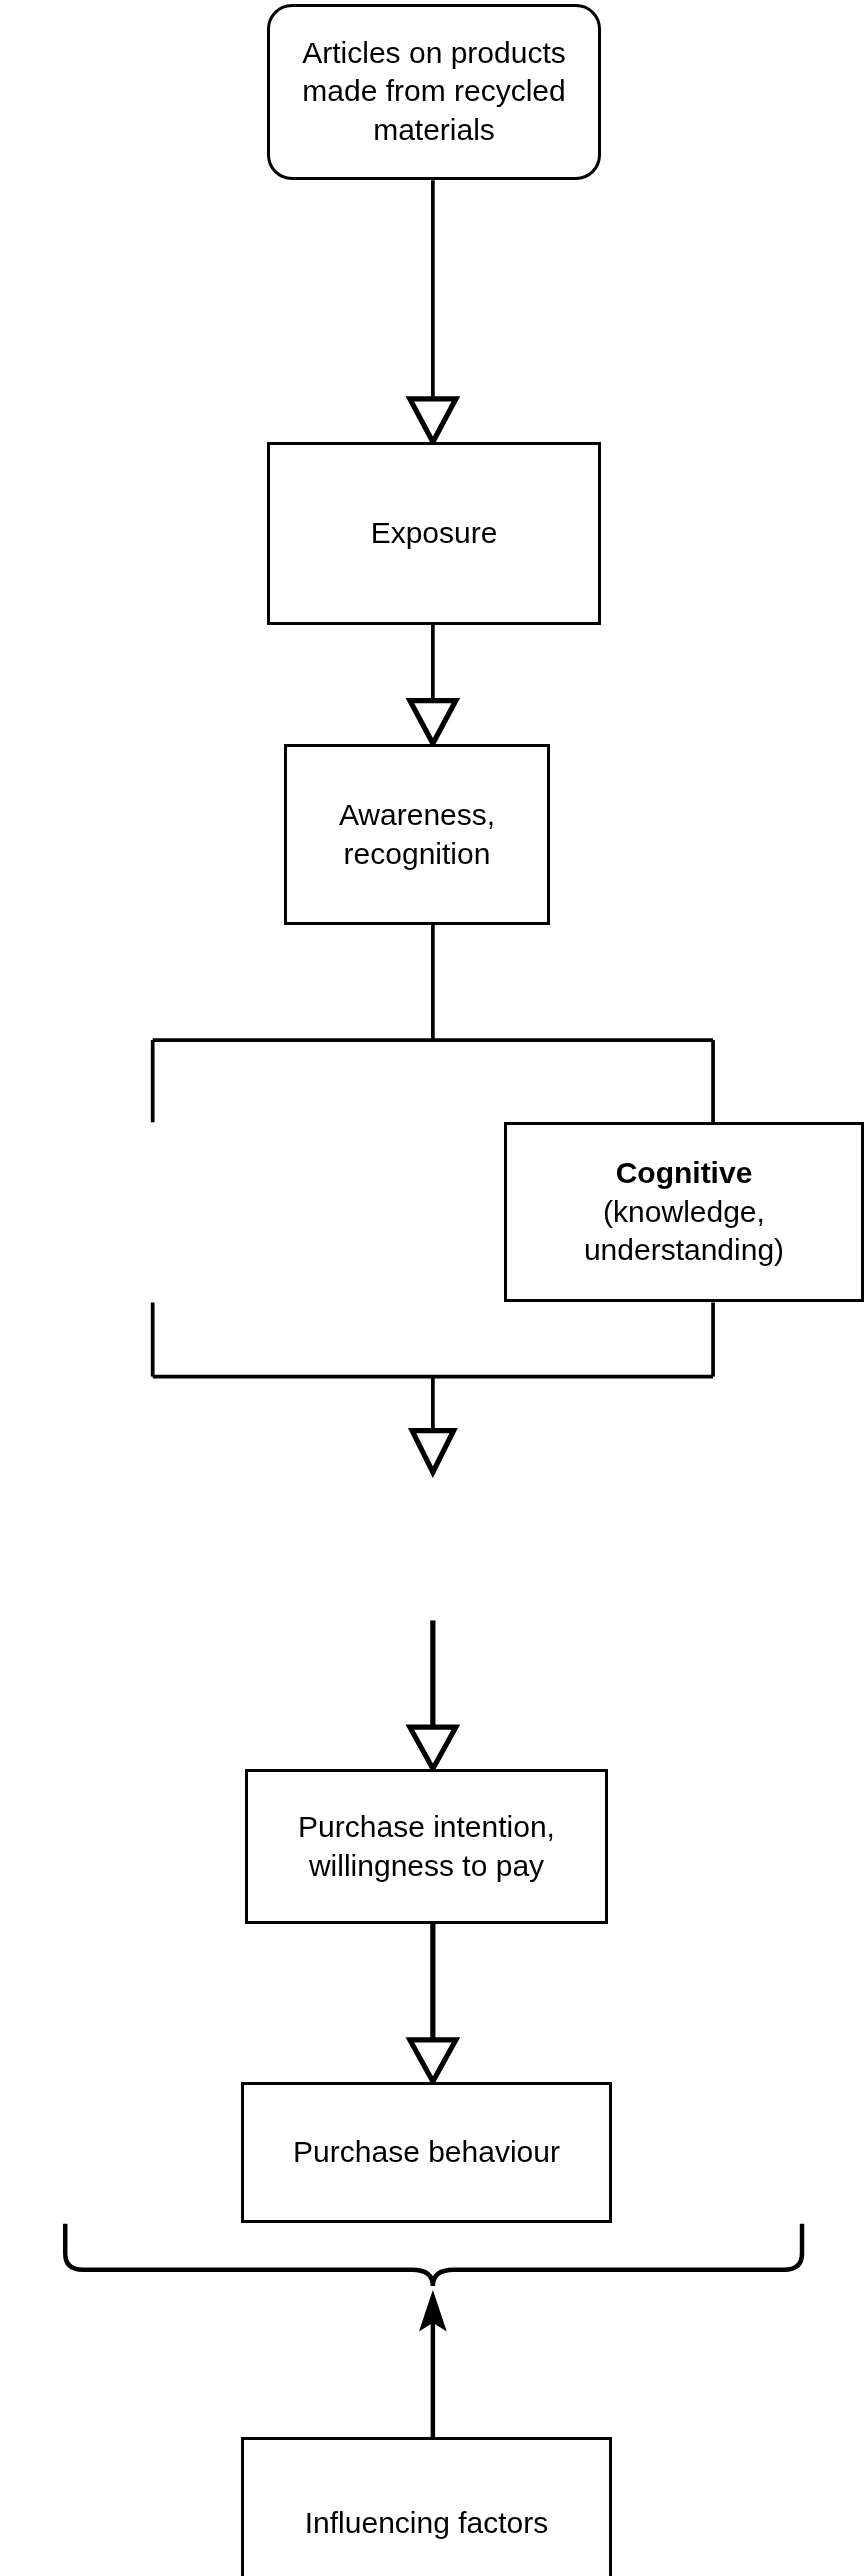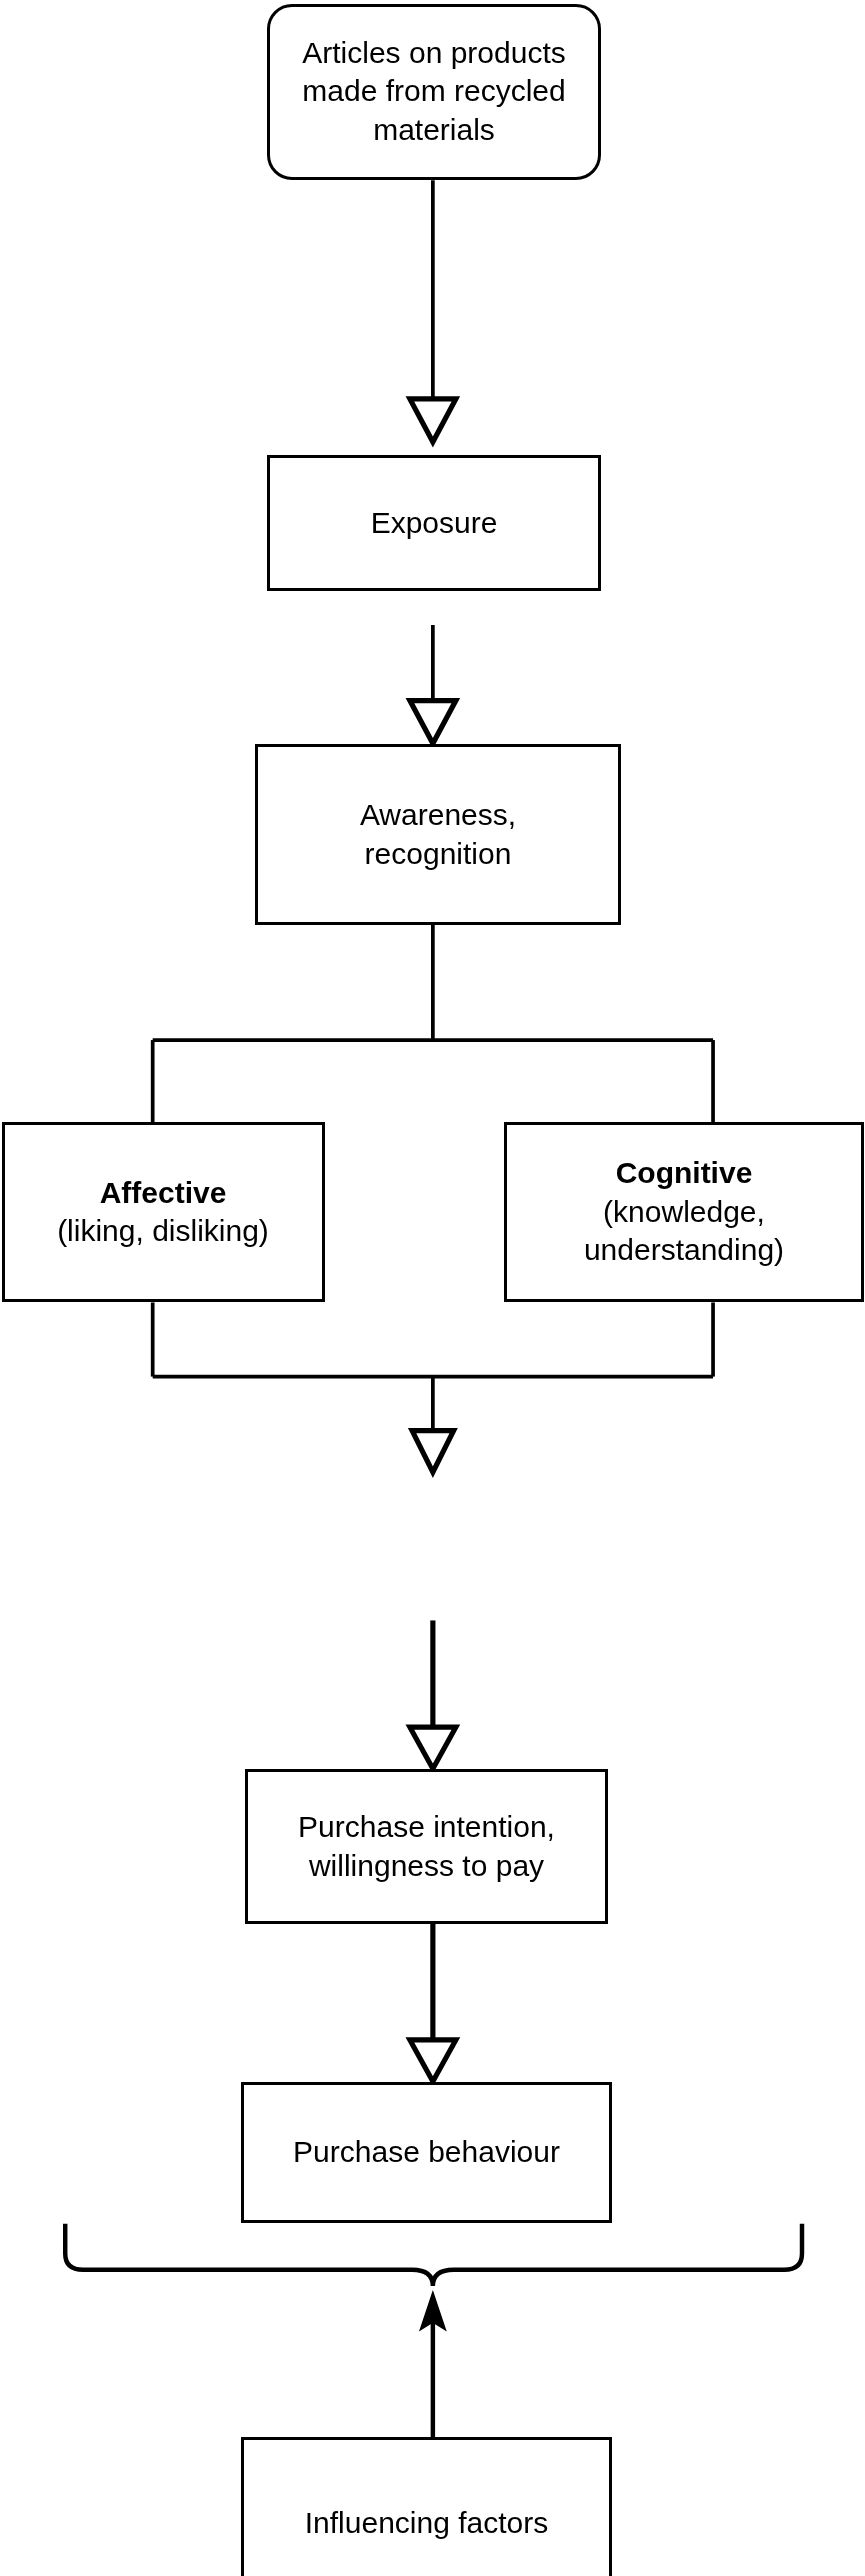--- a/index.html
+++ b/index.html
@@ -122,35 +122,29 @@
       <polygon points="584,3094 568,3142 584,3132 600,3142" fill="#000000" stroke="#000" stroke-width="3" stroke-linejoin="miter"></polygon>
     </g>
   </svg>
 
   <div class="node-box rounded" style="left:267px; top:3.7px; width:334px; height:176px;">
     <span class="node-label">Articles on products
 made from recycled
 materials</span>
   </div>
 
-  <div class="node-box" style="left:267px; top:455px; width:334px; height:136px;justify-content:center;">
+  <div class="node-box" style="left:267px; top:442px; width:334px; height:183px;justify-content:center;">
     <span class="node-label">Exposure</span>
   </div>
 
-  <div class="node-box" style="left:255px; top:744px; width:366px; height:181px;">
+  <div class="node-box" style="left:284px; top:744px; width:266px; height:181px;">
     <span class="node-label">Awareness,
 recognition</span>
   </div>
 
-  <div class="node-box" style="left:1.5px; top:1122px; width:323px; height:180px;">
-    <span class="node-label has-sub">
-      <span class="node-title-bold">Affective</span>
-      <span class="node-subtitle">(liking, disliking)</span>
-    </span>
-  </div>
 
   <div class="node-box" style="left:504px; top:1122px; width:360px; height:180px;justify-content:flex-end;">
     <span class="node-label has-sub">
       <span class="node-title-bold">Cognitive</span>
       <span class="node-subtitle">(knowledge,
 understanding)</span>
     </span>
   </div>
 
 

